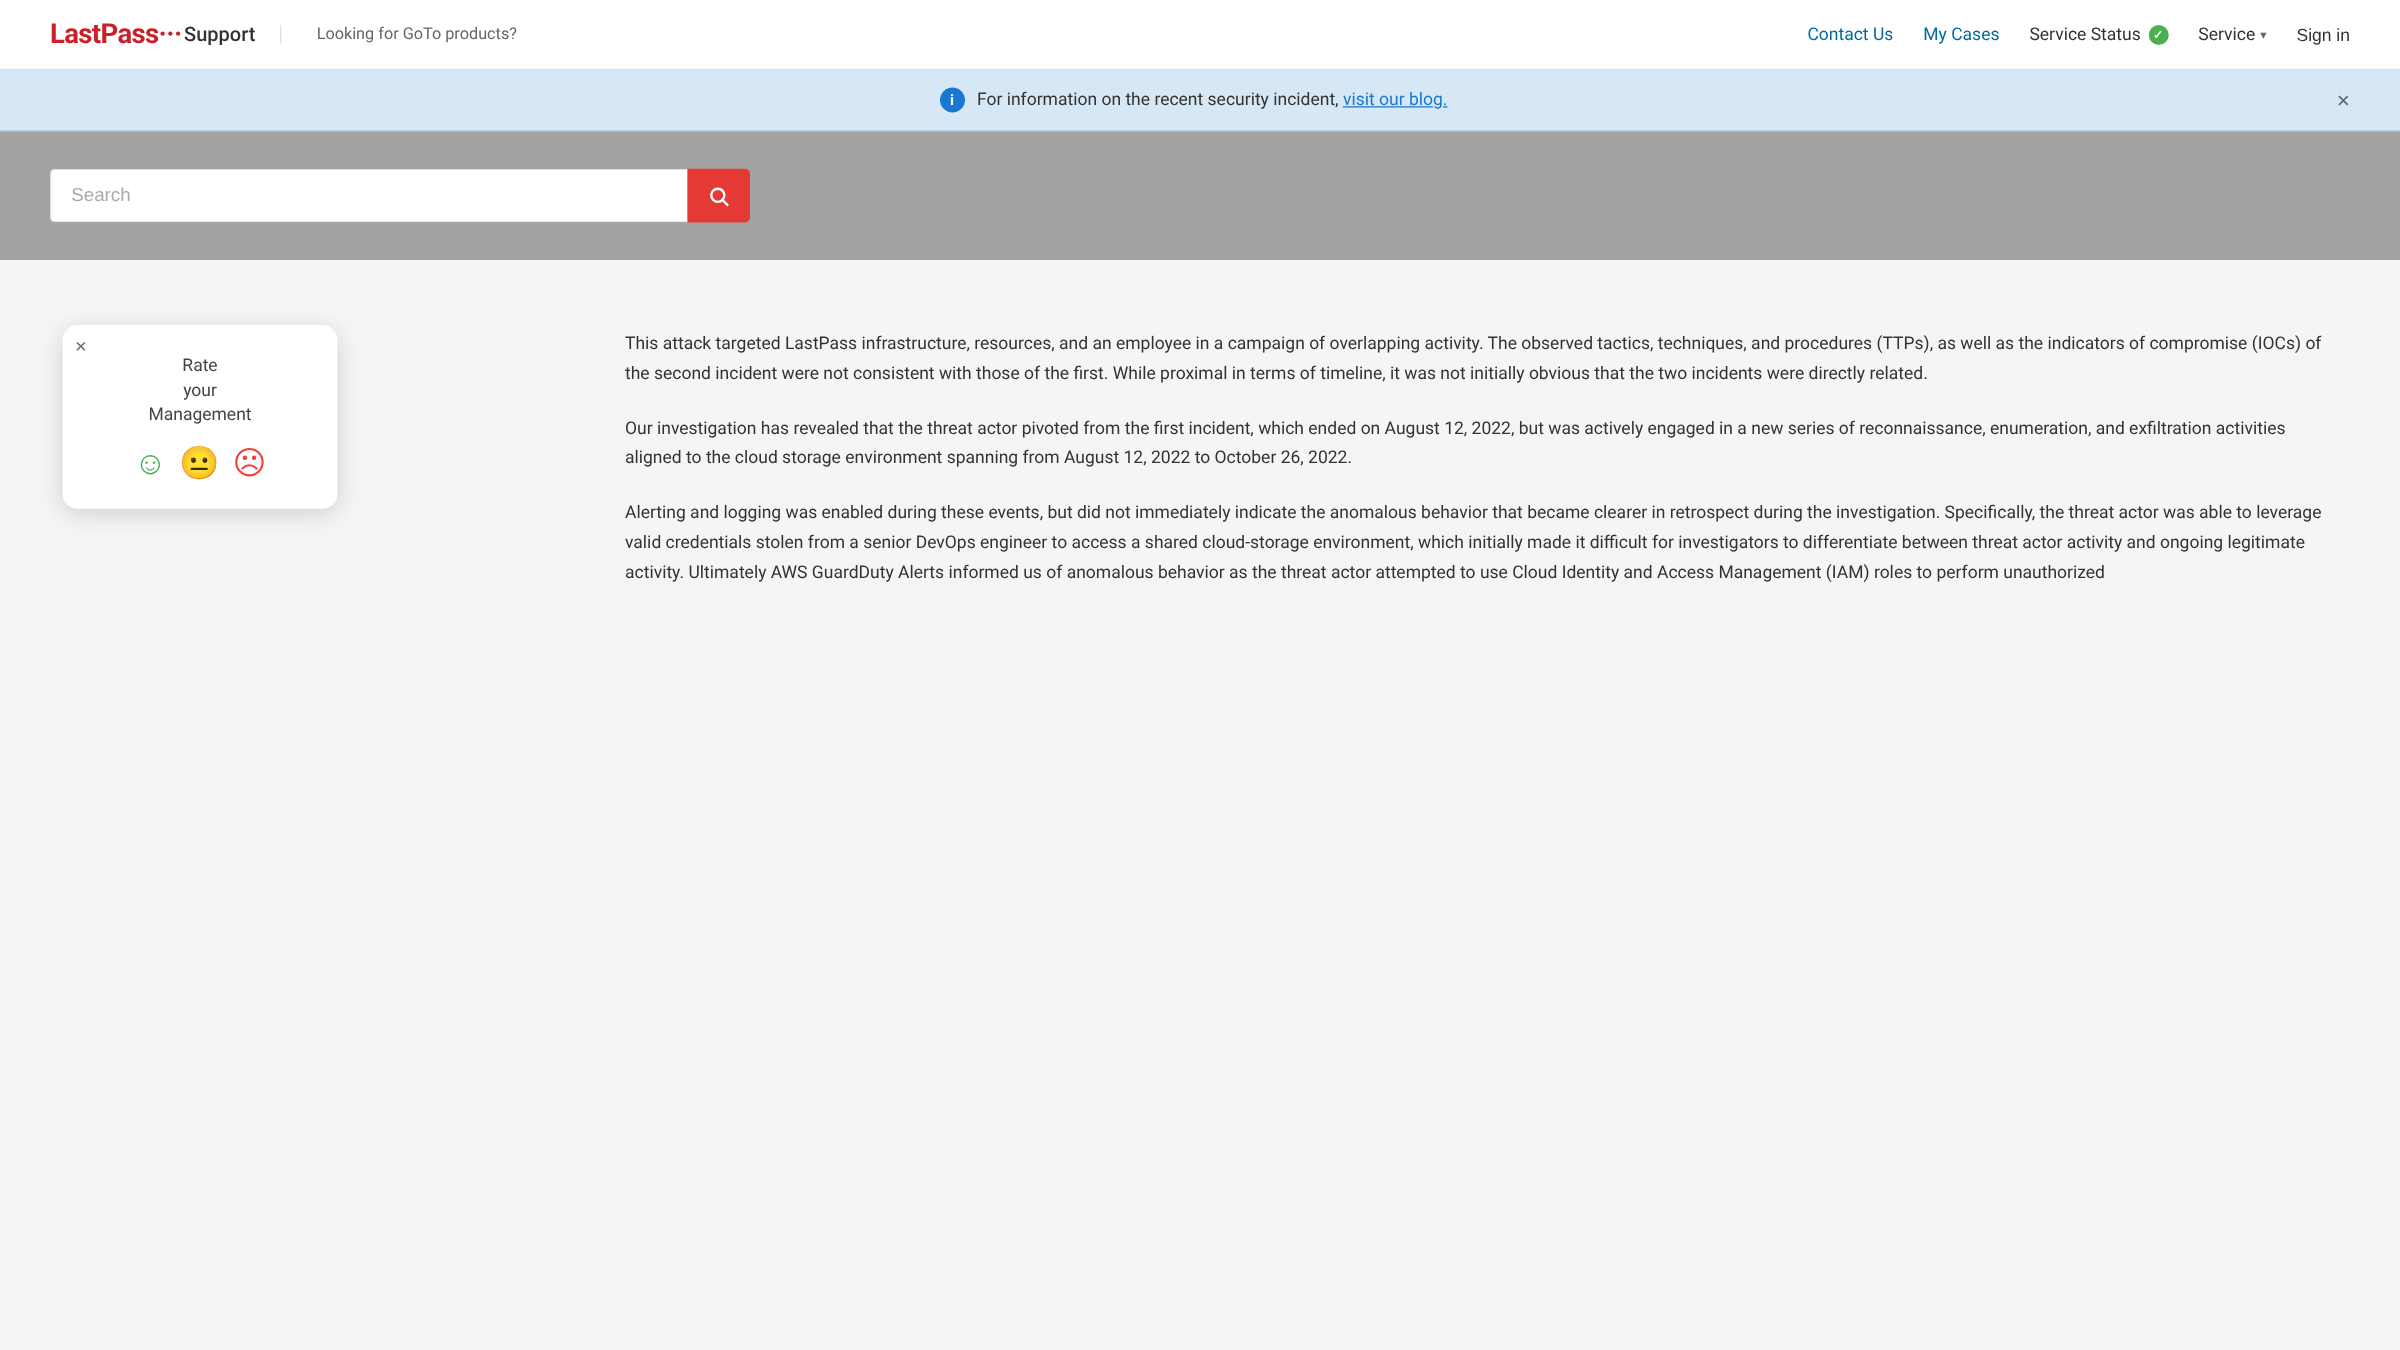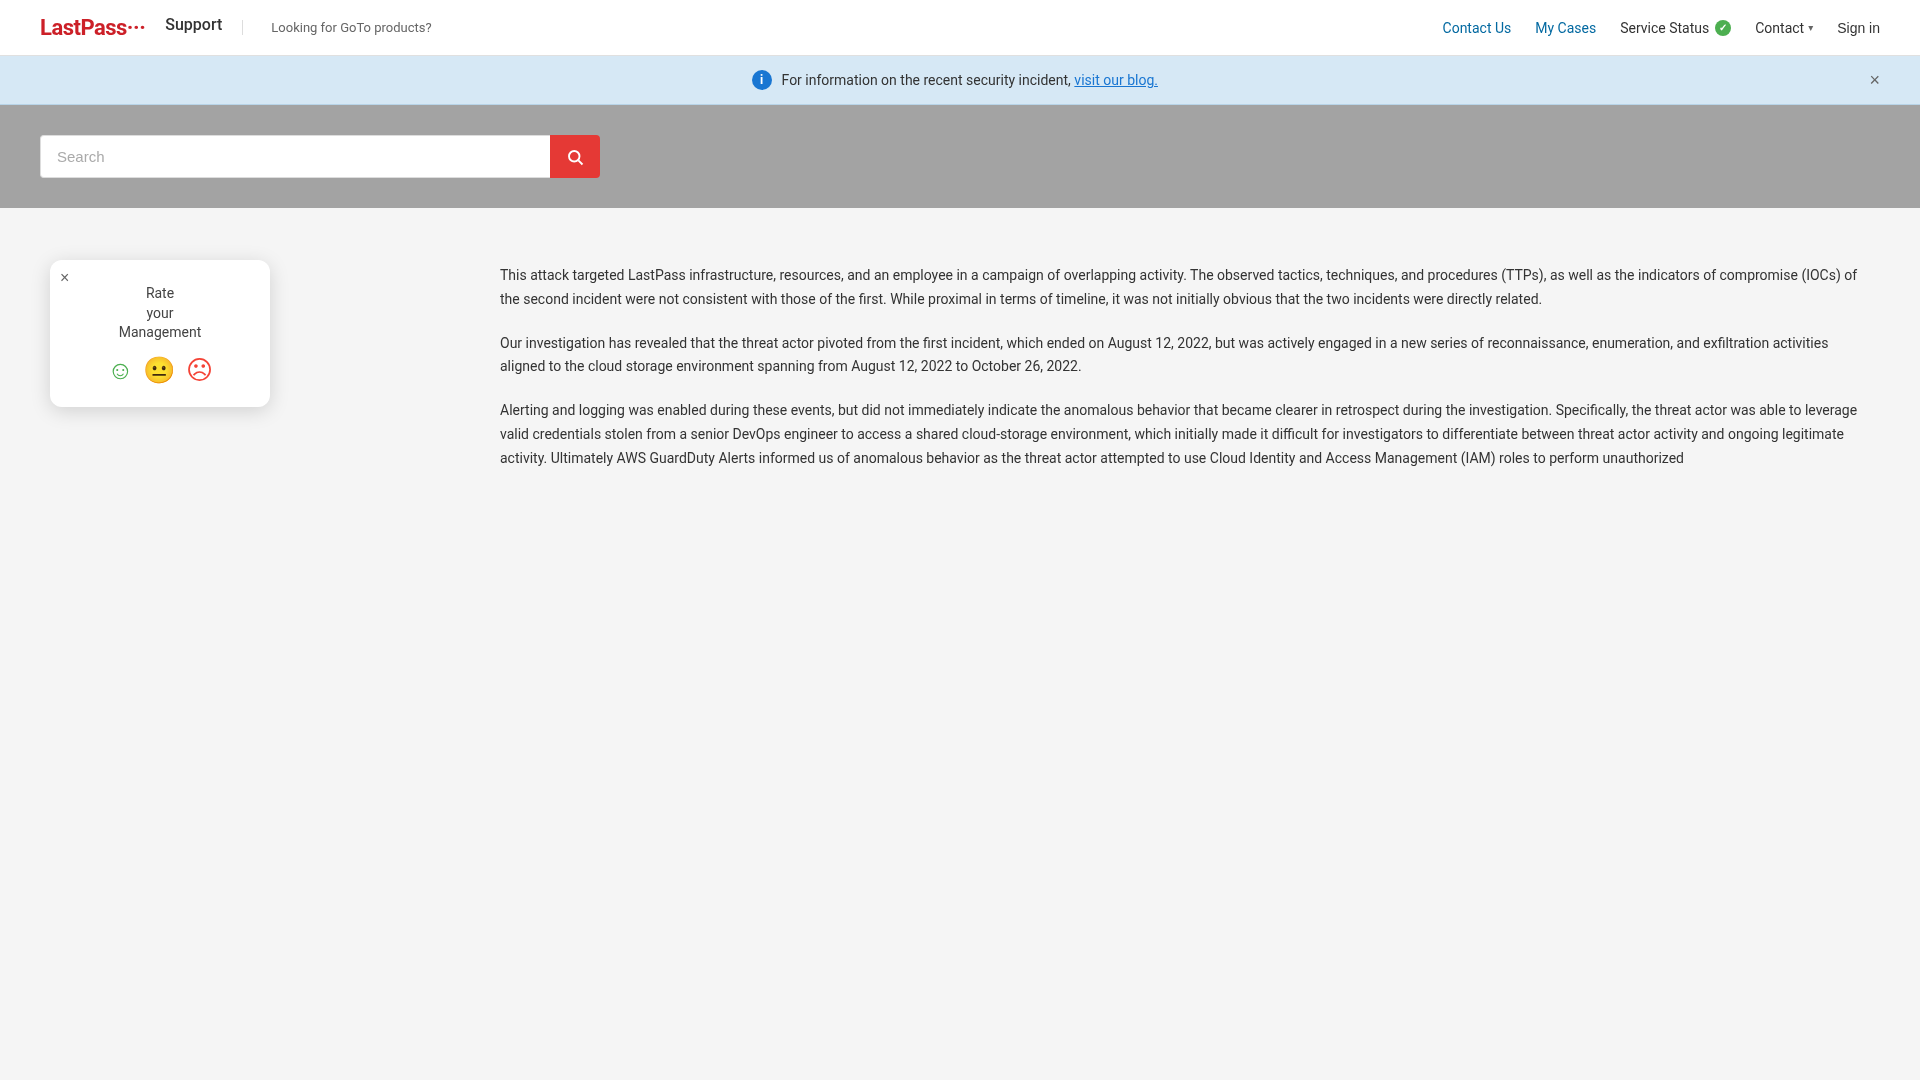--- a/index.html
+++ b/index.html
@@ -17,22 +17,22 @@
       position: relative;
       z-index: 10;
     }
     .header-left {
       display: flex;
       align-items: center;
       gap: 16px;
     }
     .logo-container {
       display: flex;
-      align-items: flex-start;
-      gap: 20px;
+      align-items: center;
+      gap: 2px;
     }
     .logo-text {
       font-size: 22px;
       font-weight: 700;
       color: #cc2028;
       letter-spacing: -0.5px;
     }
     .logo-dots {
       color: #cc2028;
     }
@@ -280,21 +280,21 @@
     <a class="goto-link">Looking for GoTo products?</a>
   </div>
   <nav class="header-right">
     <a class="header-nav-item">Contact Us</a>
     <a class="header-nav-item">My Cases</a>
     <div class="service-status">
       <span>Service Status</span>
       <span class="status-dot"></span>
     </div>
     <div class="language-selector">
-      <span>Contact</span>
+      <span>Service</span>
       <span class="chevron-down">▾</span>
     </div>
     <button class="sign-in-btn">Sign in</button>
   </nav>
 </header>
 
 <div class="info-banner">
   <div class="banner-content">
     <span class="info-icon">i</span>
     <span class="banner-text">

